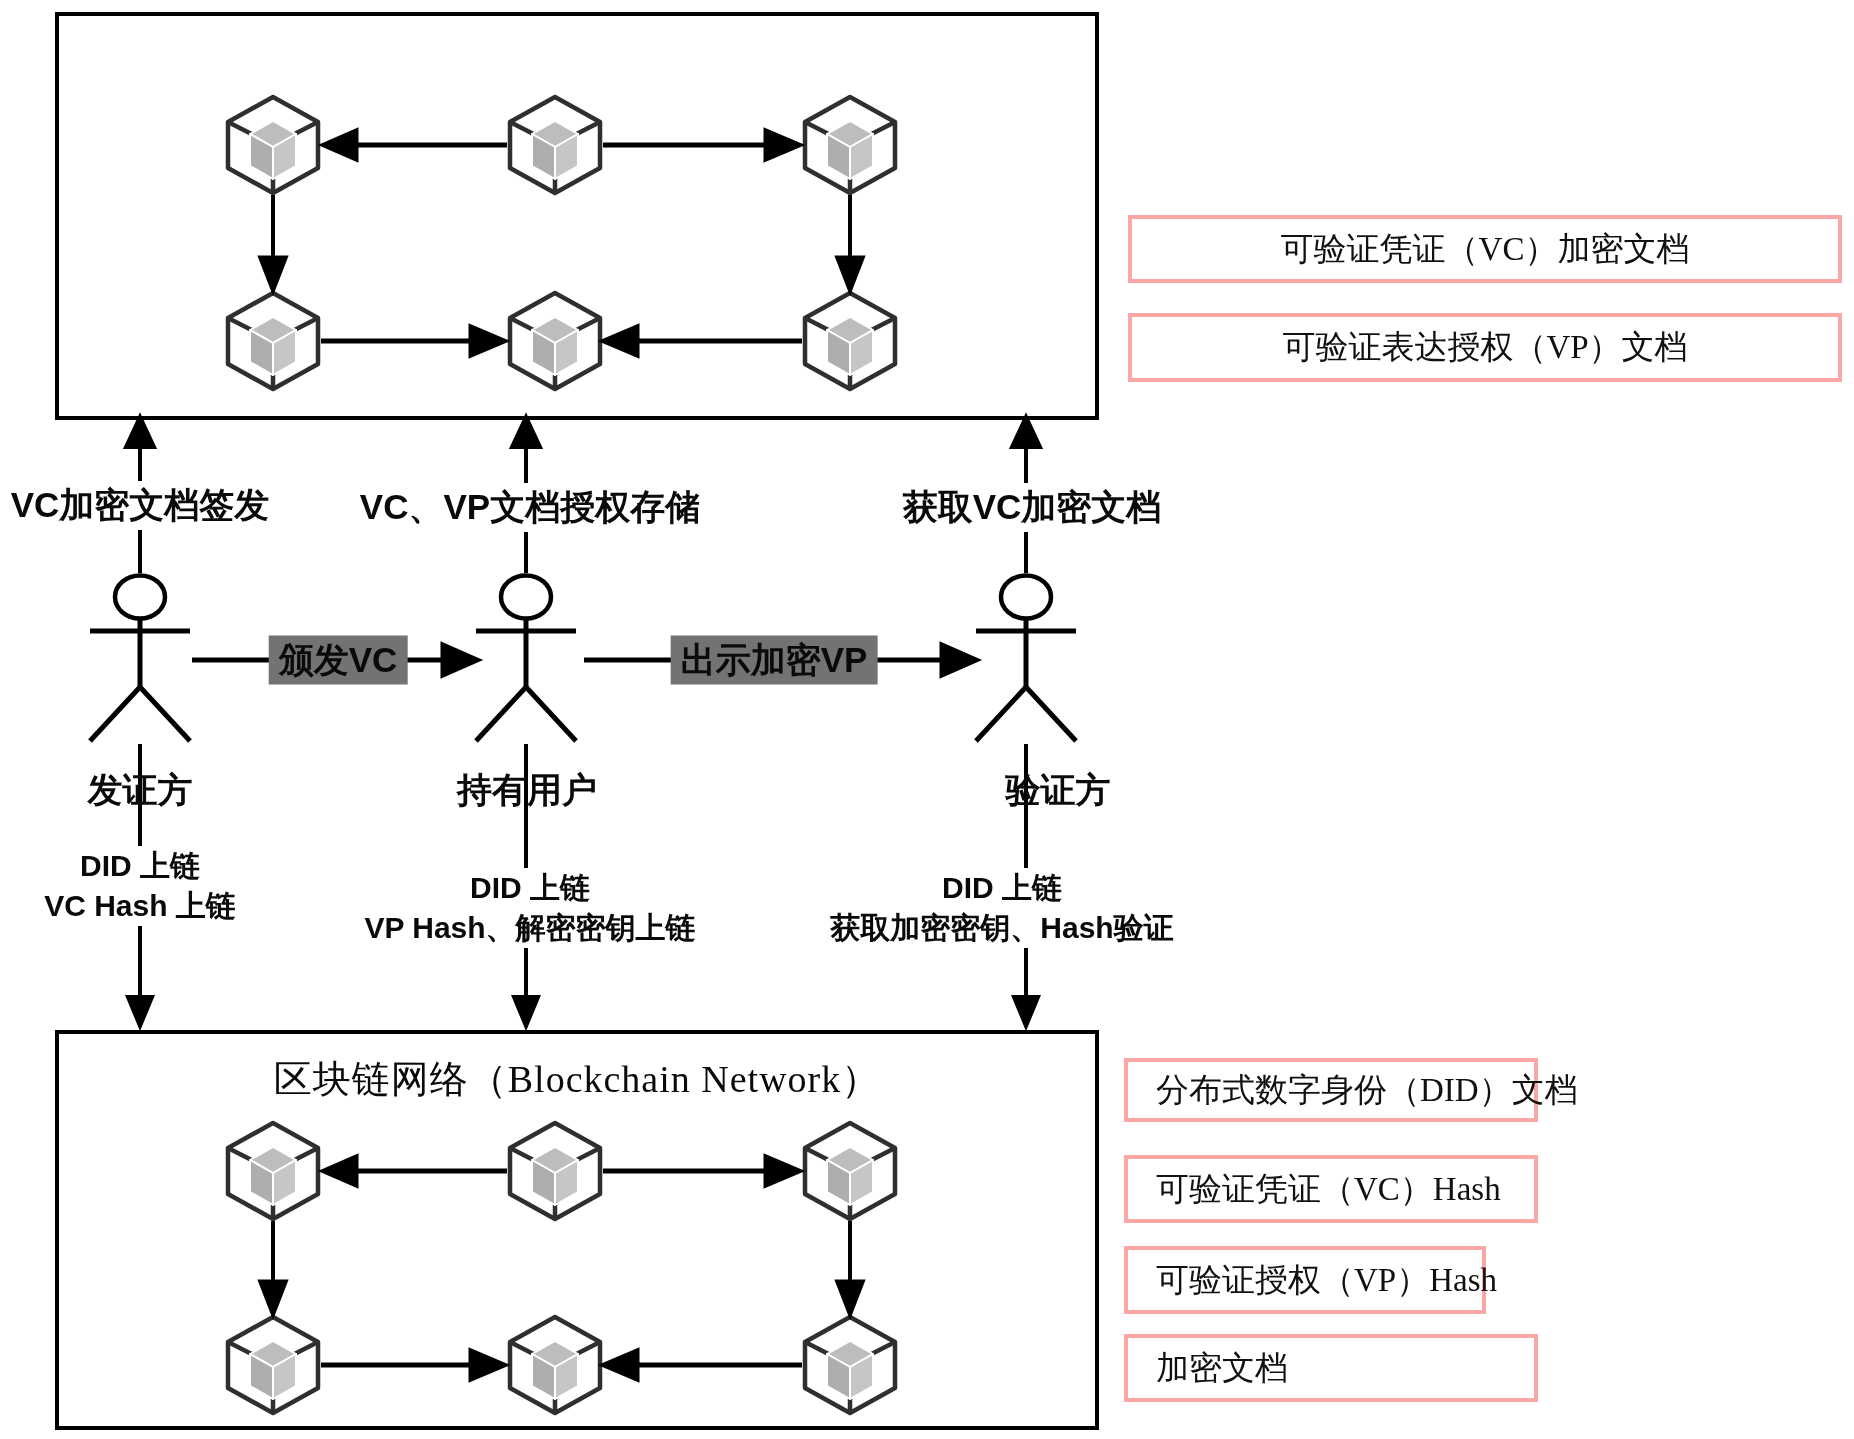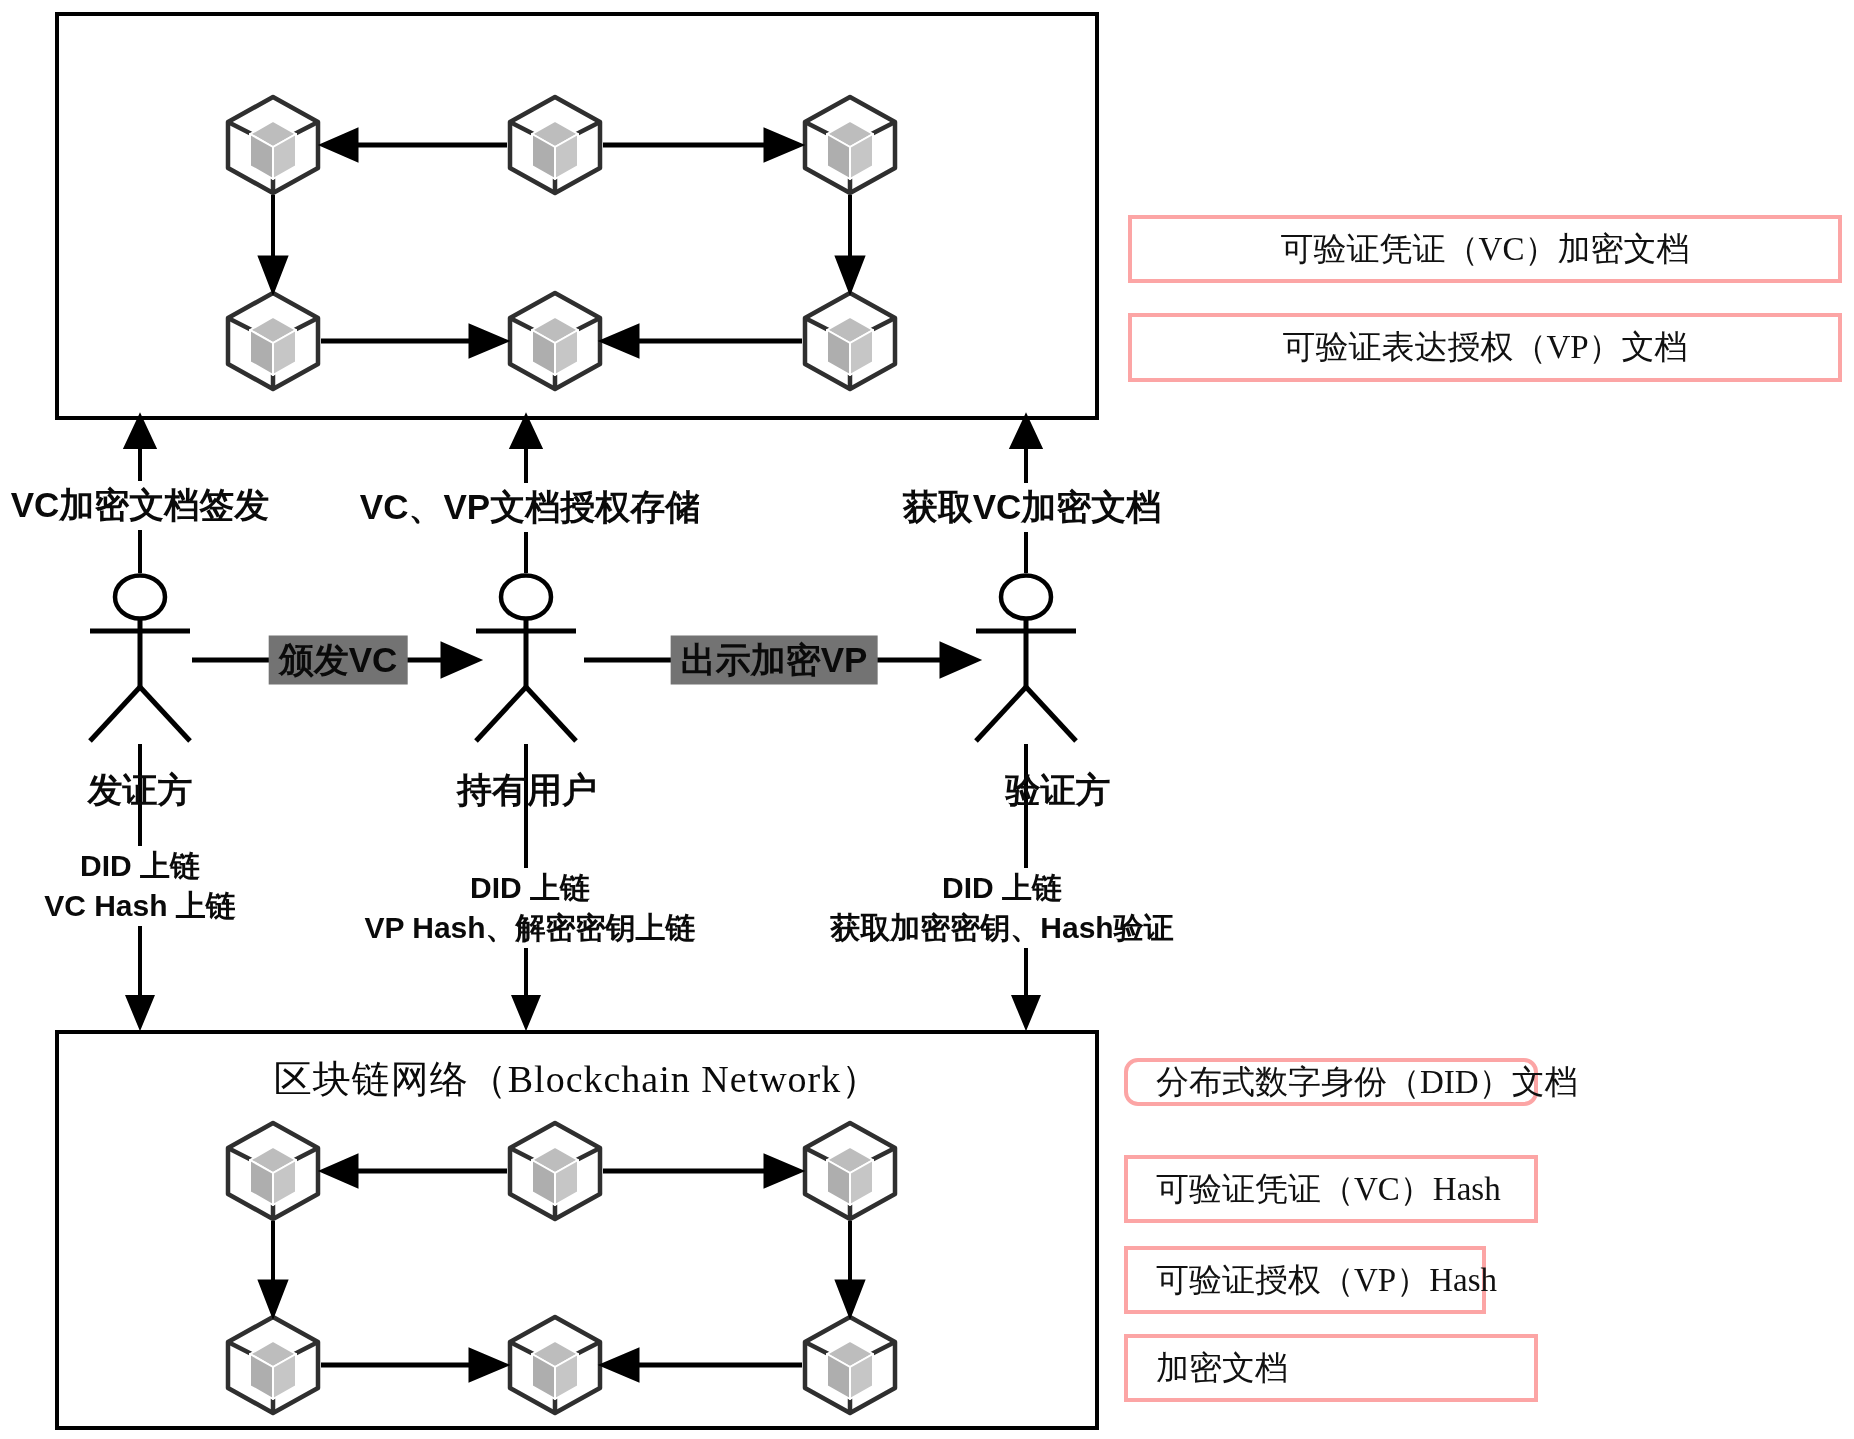--- a/index.html
+++ b/index.html
@@ -145,21 +145,21 @@
   <div class="netbox" style="left:55px;top:1030px;width:1044px;height:400px;"></div>
   <div class="nettitle" style="left:55px;top:1054px;width:1044px;">区块链网络（Blockchain Network）</div>
 
   <div class="legend centered" style="left:1128px;top:215px;width:714px;height:68px;">
     <span>可验证凭证（VC）加密文档</span>
   </div>
   <div class="legend centered" style="left:1128px;top:313px;width:714px;height:69px;">
     <span>可验证表达授权（VP）文档</span>
   </div>
 
-  <div class="legend lefted" style="left:1124px;top:1058px;width:414px;height:48px;border-radius:14px;">
+  <div class="legend lefted" style="left:1124px;top:1058px;width:414px;height:64px;">
     <span>分布式数字身份（DID）文档</span>
   </div>
   <div class="legend lefted" style="left:1124px;top:1155px;width:414px;height:68px;">
     <span>可验证凭证（VC）Hash</span>
   </div>
   <div class="legend lefted" style="left:1124px;top:1246px;width:362px;height:68px;">
     <span>可验证授权（VP）Hash</span>
   </div>
   <div class="legend lefted" style="left:1124px;top:1334px;width:414px;height:68px;">
     <span>加密文档</span>

